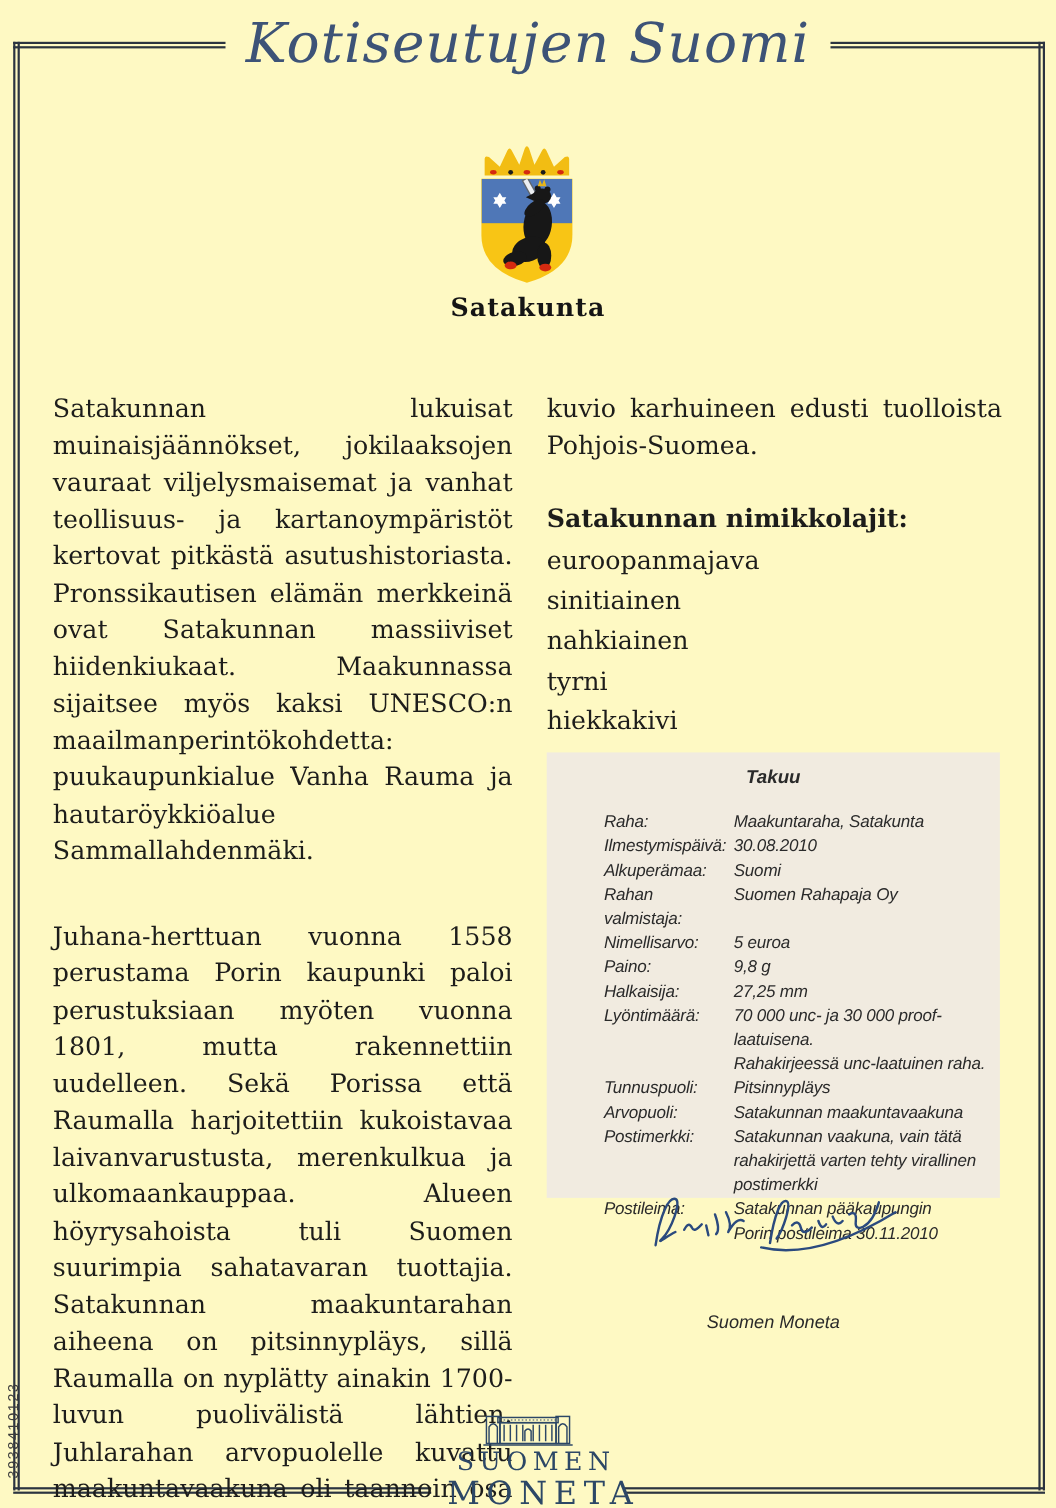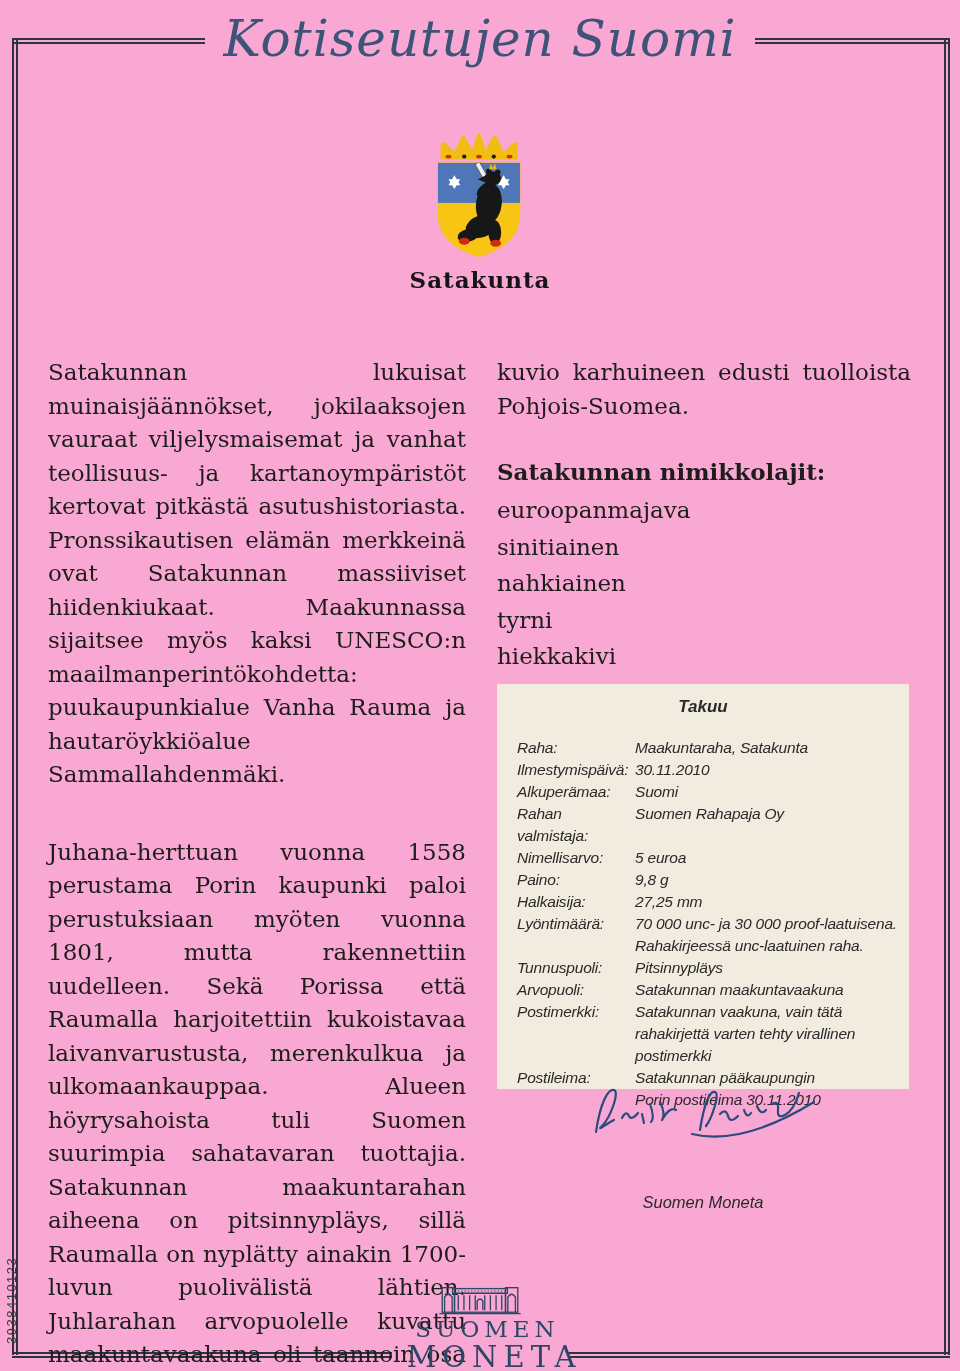--- a/index.html
+++ b/index.html
@@ -1,16 +1,16 @@
 <!DOCTYPE html>
 <html><head>
 <meta charset="utf-8">
 <style>
   html,body{margin:0;padding:0;background:#ffffff;}
-  .page{position:relative;width:960px;height:1371px;background:#f9a8d4;overflow:hidden;
+  .page{position:relative;width:960px;height:1371px;background:#fef9c3;overflow:hidden;
         font-family:"DejaVu Serif",serif;color:#1d1d1b;}
 
   
   .rule{position:absolute;border-color:#2b3440;}
   .rule.v{border-left:6px double #2b3440;width:0;}
   .rule.h{border-top:6px double #2b3440;height:0;}
 
   .main-title{position:absolute;top:10px;left:0;width:100%;text-align:center;
       font-style:italic;font-size:50px;letter-spacing:1px;color:#3d5377;}
 
@@ -24,21 +24,21 @@
   .col-right{left:497px;width:414px;text-align:justify;}
   .col p{margin:0;}
   .p2{margin-top:44px !important;}
   .nm-head{font-weight:bold;margin-top:31px;line-height:36px;}
   .nm-list{list-style:none;margin:2px 0 0 0;padding:0;}
   .nm-list li{line-height:36.5px;}
 
   .takuu{position:absolute;left:497px;top:684px;width:412px;height:405px;background:#f1ebe0;
       font-family:"Liberation Sans",sans-serif;font-style:italic;color:#2a2a2a;}
   .takuu-title{text-align:center;font-weight:bold;font-size:17px;padding-top:13px;}
-  .takuu-rows{margin-top:20px;padding-left:20px;padding-right:8px;}
+  .takuu-rows{margin-top:20px;padding-left:20px;padding-right:8px;margin-left:32px;}
   .trow{display:grid;grid-template-columns:118px 1fr;font-size:15.5px;line-height:22px;letter-spacing:-0.2px;}
   .tvalue{white-space:pre-line;}
   .sig-svg{position:absolute;left:85px;top:390px;width:250px;height:82px;}
   .sig-name{position:absolute;top:482px;left:0;width:100%;text-align:center;font-size:16.5px;line-height:24px;}
   .sig-org{position:absolute;top:506px;left:0;width:100%;text-align:center;font-size:16.5px;line-height:24px;}
 
   .footer{position:absolute;left:0;top:1282px;width:100%;text-align:center;color:#2c4766;}
   .f-icon{display:block;margin:0 auto;width:86px;height:34px;}
   .f1{font-size:23px;letter-spacing:5px;line-height:26px;font-weight:normal;padding-left:15px;}
   .f2{font-size:29px;letter-spacing:6px;line-height:30px;margin-left:28px;}
@@ -130,21 +130,21 @@
 
   <div class="takuu">
     <div class="takuu-title">Takuu</div>
     <div class="takuu-rows">
       <div class="trow">
         <div class="tlabel">Raha:</div>
         <div class="tvalue">Maakuntaraha, Satakunta</div>
       </div>
       <div class="trow">
         <div class="tlabel">Ilmestymispäivä:</div>
-        <div class="tvalue">30.11.2010</div>
+        <div class="tvalue">30.08.2010</div>
       </div>
       <div class="trow">
         <div class="tlabel">Alkuperämaa:</div>
         <div class="tvalue">Suomi</div>
       </div>
       <div class="trow">
         <div class="tlabel">Rahan valmistaja:</div>
         <div class="tvalue">Suomen Rahapaja Oy</div>
       </div>
       <div class="trow">

